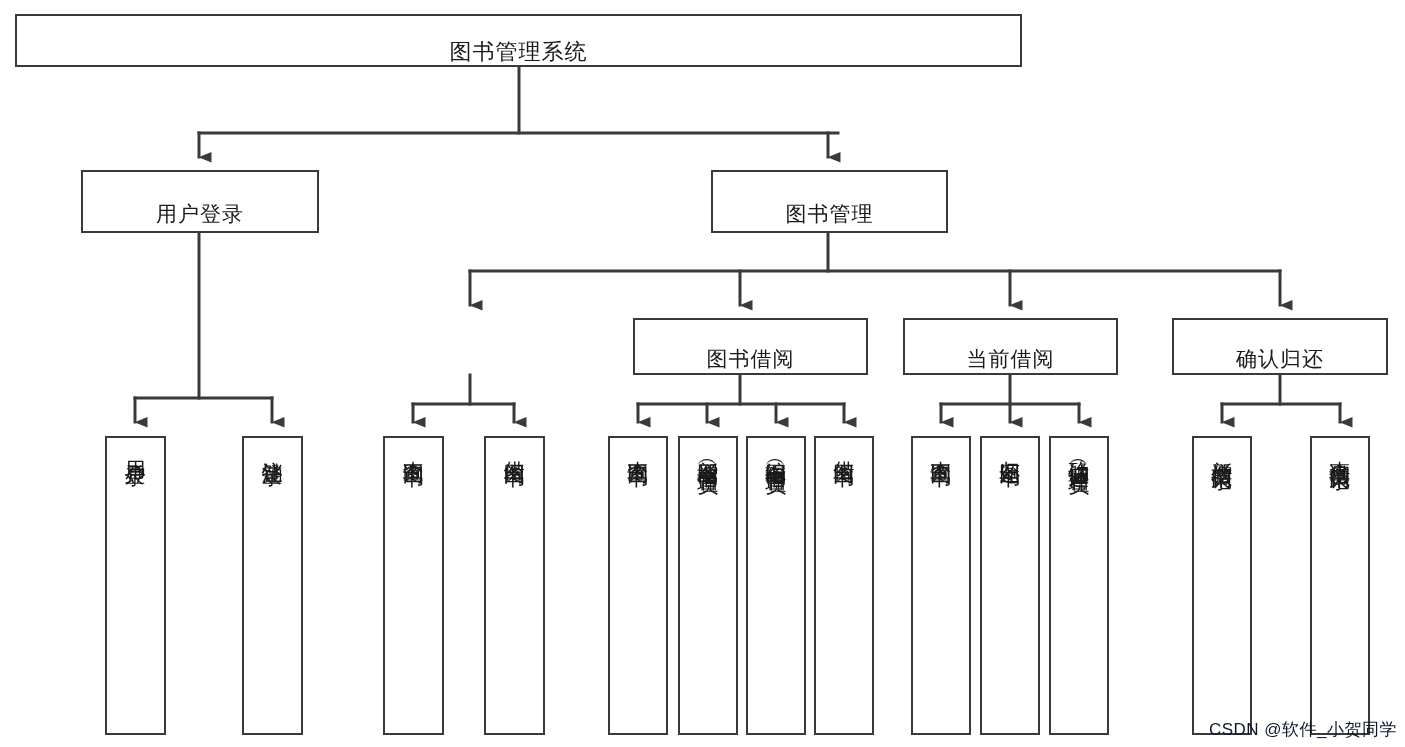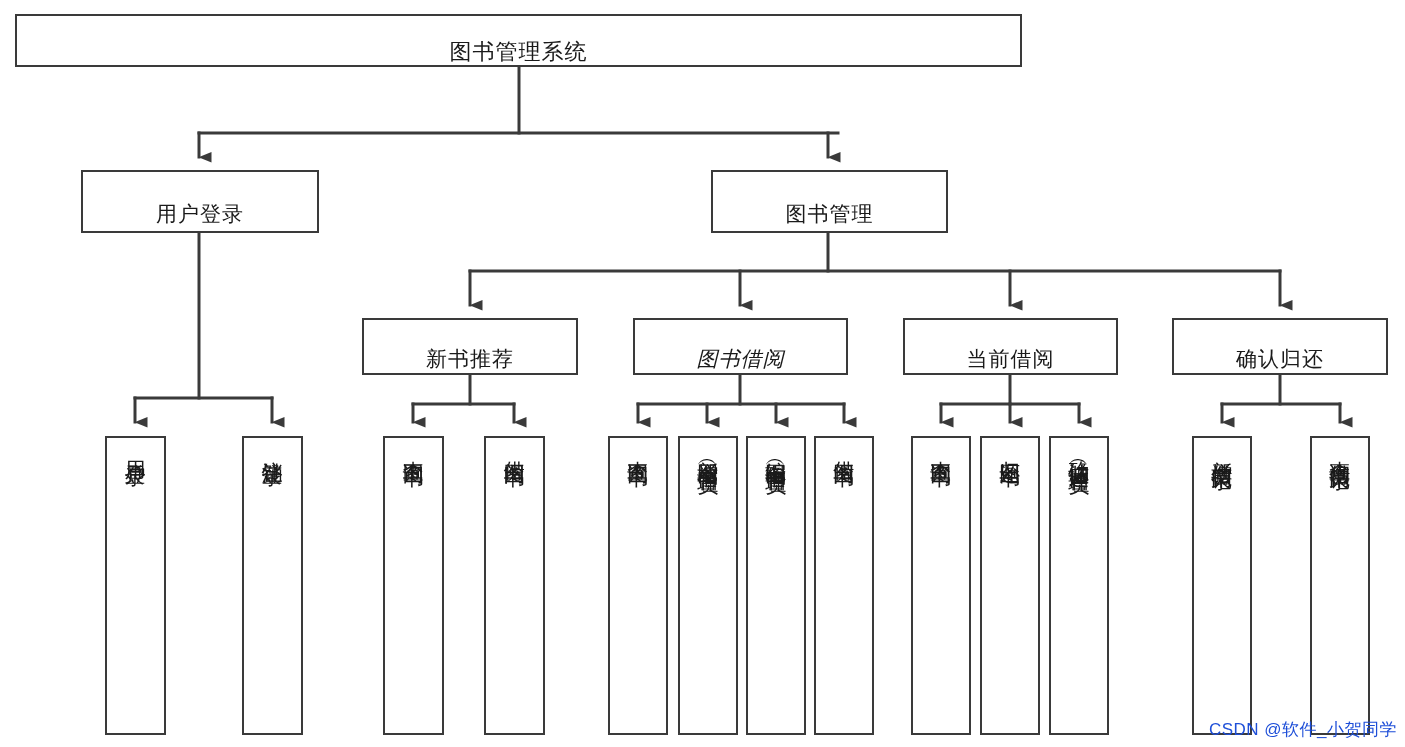--- a/index.html
+++ b/index.html
@@ -56,21 +56,21 @@
     white-space: nowrap;
   }
   .node.root .label {
     font-size: 22px;
   }
   #watermark {
     position: absolute;
     right: 8px;
     bottom: 6px;
     font-size: 17px;
-    color: #1d4ed8;
+    color: #0f172a;
     letter-spacing: 0.5px;
     white-space: nowrap;
   }
 </style>
 </head>
 <body>
 
 <div id="canvas">
 
   <svg id="wires" viewBox="0 0 1405 747" width="1405" height="747">
@@ -128,25 +128,22 @@
   </div>
 
   <div class="node horiz" style="left:81px; top:170px; width:238px; height:63px;">
     <span class="label">用户登录</span>
   </div>
 
   <div class="node horiz" style="left:711px; top:170px; width:237px; height:63px;">
     <span class="label">图书管理</span>
   </div>
 
-  <div class="node horiz" style="left:362px; top:318px; width:216px; height:57px;">
-    <span class="label">新书推荐</span>
-  </div>
-
-  <div class="node horiz" style="left:633px; top:318px; width:215px; height:57px;font-style:italic;">
+
+  <div class="node horiz" style="left:633px; top:318px; width:235px; height:57px;">
     <span class="label">图书借阅</span>
   </div>
 
   <div class="node horiz" style="left:903px; top:318px; width:215px; height:57px;text-align:center;">
     <span class="label">当前借阅</span>
   </div>
 
   <div class="node horiz" style="left:1172px; top:318px; width:216px; height:57px;">
     <span class="label">确认归还</span>
   </div>

